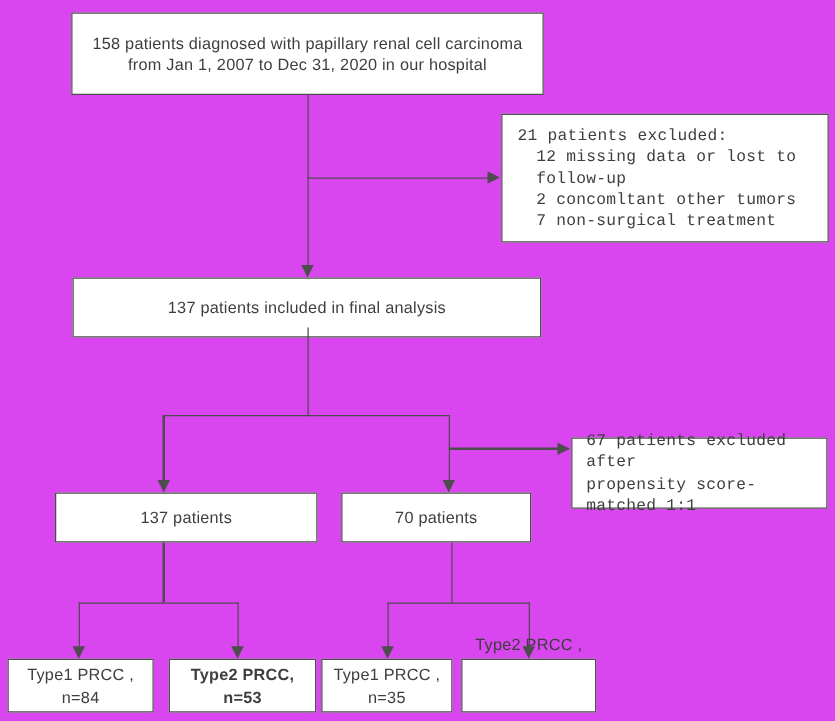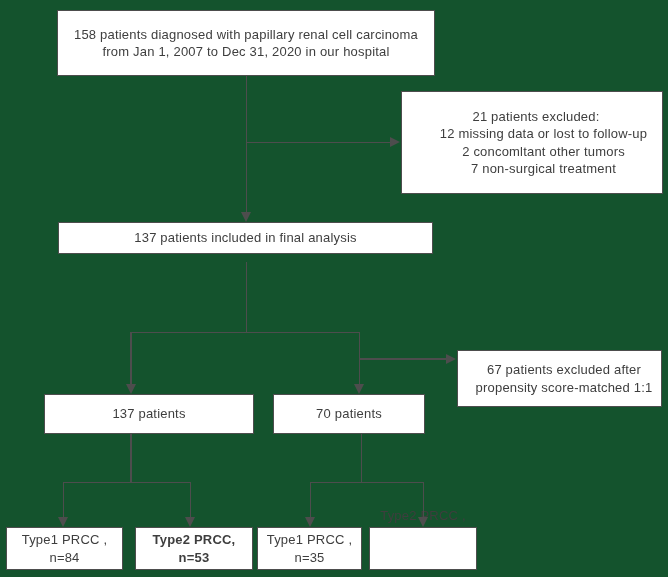--- a/index.html
+++ b/index.html
@@ -4,40 +4,41 @@
 <style>
   * { margin: 0; padding: 0; box-sizing: border-box; }
   html, body { background: #ffffff; }
   body {
     width: 668px; height: 577px;
     font-family: "Liberation Sans", sans-serif;
   }
   .canvas {
     position: relative;
     width: 668px; height: 577px;
-    background: #14532d;
+    background: #d946ef;
     overflow: hidden;
   }
   .box {
     position: absolute;
     border: 1.5px solid #4d4d4d;
     background: #ffffff;
     color: #3e3e3e;
     font-size: 13px;
     line-height: 1.32;
     display: flex;
     flex-direction: column;
     align-items: center;
     justify-content: center;
     text-align: center;
     letter-spacing: 0.2px;
   }
   .box.left-align {
-    align-items: center;
+    align-items: flex-start;
     text-align: left;
+    font-family: Liberation Mono, monospace;
   }
   .indent { padding-left: 15px; }
   .hline, .vline { position: absolute; background: #4d4d4d; }
   .hline { height: 1.5px; }
   .vline { width: 1.5px; }
   .arrow-down {
     position: absolute; width: 0; height: 0;
     border-left: 5.5px solid transparent;
     border-right: 5.5px solid transparent;
     border-top: 10px solid #4d4d4d;
@@ -59,21 +60,21 @@
     <div>from Jan 1, 2007 to Dec 31, 2020 in our hospital</div>
   </div>
 
   <div class="box left-align" style="left:401px; top:91px; width:262px; height:103px; padding-left:12px; padding-right:4px;">
     <div>21 patients excluded:</div>
     <div class="indent">12 missing data or lost to follow-up</div>
     <div class="indent">2 concomltant other tumors</div>
     <div class="indent">7 non-surgical treatment</div>
   </div>
 
-  <div class="box" style="left:58px; top:222px; width:375px; height:32px;">
+  <div class="box" style="left:58px; top:222px; width:375px; height:48px;">
     <div>137 patients included in final analysis</div>
   </div>
 
   <div class="box left-align" style="left:457px; top:350px; width:205px; height:57px; padding-left:11px; padding-right:2px;">
     <div>67 patients excluded after</div>
     <div>propensity score-matched 1:1</div>
   </div>
 
   <div class="box" style="left:44px; top:394px; width:210px; height:40px;">
     <div>137 patients</div>

